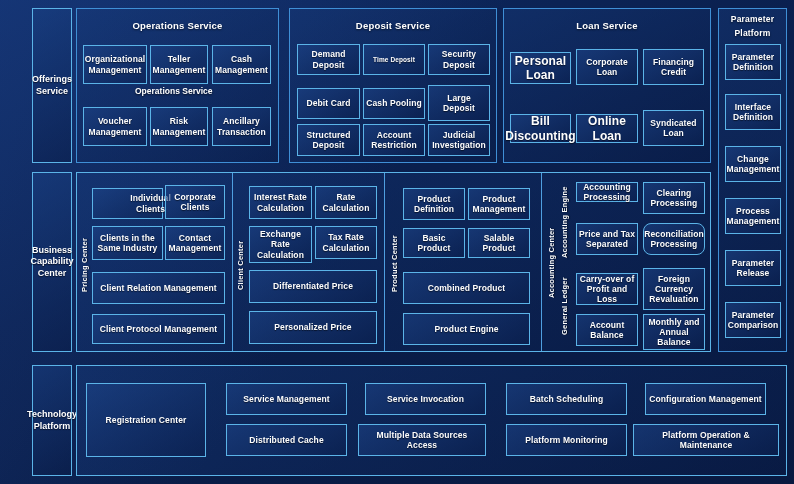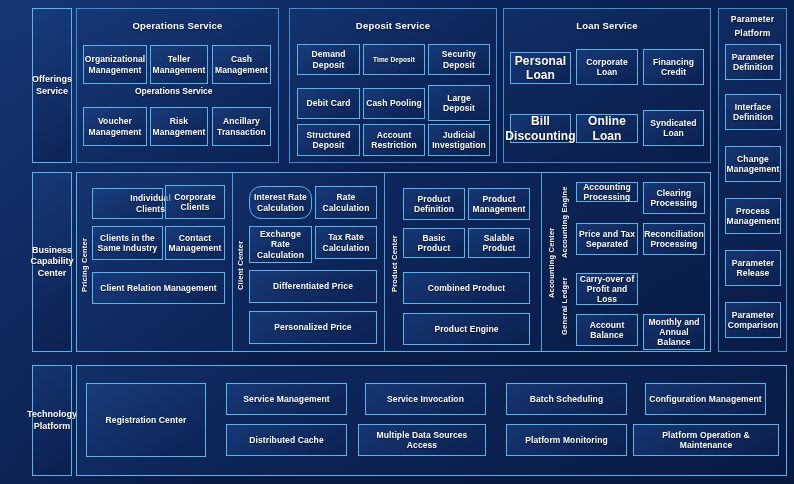--- a/index.html
+++ b/index.html
@@ -136,24 +136,25 @@
   <div class="vdivider" style="left:384px; top:173px; height:178px;"></div>
   <div class="vdivider" style="left:541px; top:173px; height:178px;"></div>
 
   <div class="vlabel" style="left:78px; top:230px; width:12px; height:70px;">Pricing Center</div>
 
   <div class="node" style="left:92px; top:188px; width:71px; height:31px;padding-left:48px;">Individual Clients</div>
   <div class="node" style="left:165px; top:185px; width:60px; height:34px;">Corporate Clients</div>
   <div class="node" style="left:92px; top:226px; width:71px; height:34px;">Clients in the Same Industry</div>
   <div class="node" style="left:165px; top:226px; width:60px; height:34px;">Contact Management</div>
   <div class="node" style="left:92px; top:272px; width:133px; height:32px;">Client Relation Management</div>
+  <div class="node" style="left:92px; top:314px; width:133px; height:30px;">Client Protocol Management</div>
 
   <div class="vlabel" style="left:234px; top:235px; width:12px; height:60px;">Client Center</div>
 
-  <div class="node" style="left:249px; top:186px; width:63px; height:33px;border-radius:12px;">Interest Rate Calculation</div>
+  <div class="node" style="left:249px; top:186px; width:63px; height:33px;">Interest Rate Calculation</div>
   <div class="node" style="left:315px; top:186px; width:62px; height:33px;">Rate Calculation</div>
   <div class="node" style="left:249px; top:226px; width:63px; height:37px;">Exchange Rate Calculation</div>
   <div class="node" style="left:315px; top:226px; width:62px; height:33px;">Tax Rate Calculation</div>
   <div class="node" style="left:249px; top:270px; width:128px; height:33px;">Differentiated Price</div>
   <div class="node" style="left:249px; top:311px; width:128px; height:33px;">Personalized Price</div>
 
   <div class="vlabel" style="left:388px; top:233px; width:12px; height:62px;">Product Center</div>
 
   <div class="node" style="left:403px; top:188px; width:62px; height:32px;">Product Definition</div>
   <div class="node" style="left:468px; top:188px; width:62px; height:32px;">Product Management</div>
@@ -162,23 +163,24 @@
   <div class="node" style="left:403px; top:272px; width:127px; height:32px;">Combined Product</div>
   <div class="node" style="left:403px; top:313px; width:127px; height:32px;">Product Engine</div>
 
   <div class="vlabel" style="left:545px; top:225px; width:12px; height:76px;">Accounting Center</div>
   <div class="vlabel" style="left:558px; top:180px; width:12px; height:85px;">Accounting Engine</div>
   <div class="vlabel" style="left:558px; top:266px; width:12px; height:80px;">General Ledger</div>
 
   <div class="node" style="left:576px; top:182px; width:62px; height:20px;">Accounting Processing</div>
   <div class="node" style="left:643px; top:182px; width:62px; height:32px;">Clearing Processing</div>
   <div class="node" style="left:576px; top:223px; width:62px; height:32px;">Price and Tax Separated</div>
-  <div class="node" style="left:643px; top:223px; width:62px; height:32px;">Reconciliation Processing</div>
+  <div class="node" style="left:643px; top:223px; width:62px; height:32px;border-radius:8px;">Reconciliation Processing</div>
 
   <div class="node" style="left:576px; top:273px; width:62px; height:32px;">Carry-over of Profit and Loss</div>
+  <div class="node" style="left:643px; top:268px; width:62px; height:42px;">Foreign Currency Revaluation</div>
   <div class="node" style="left:576px; top:314px; width:62px; height:32px;">Account Balance</div>
   <div class="node" style="left:643px; top:314px; width:62px; height:36px;">Monthly and Annual Balance</div>
 
   <div class="rail" style="left:32px; top:365px; width:40px; height:111px;">
     <div>
       <div>Technology</div>
       <div>Platform</div>
     </div>
   </div>
 

